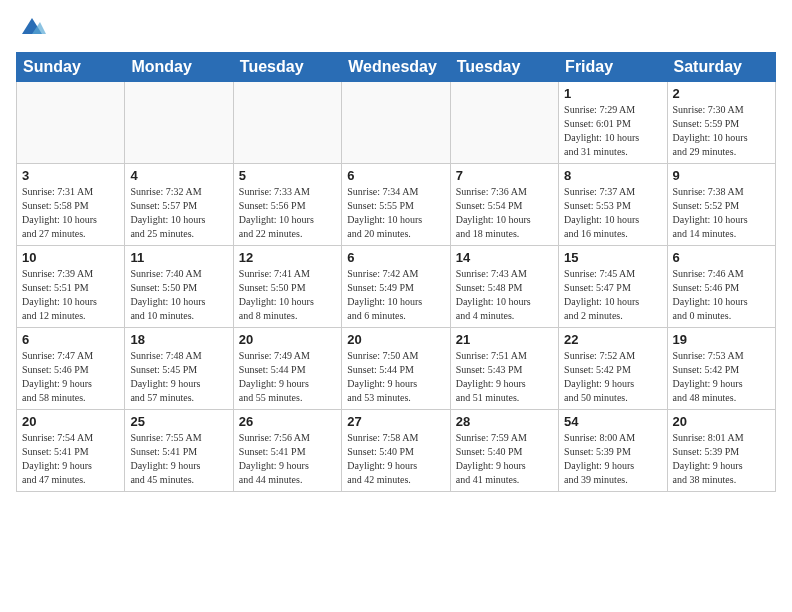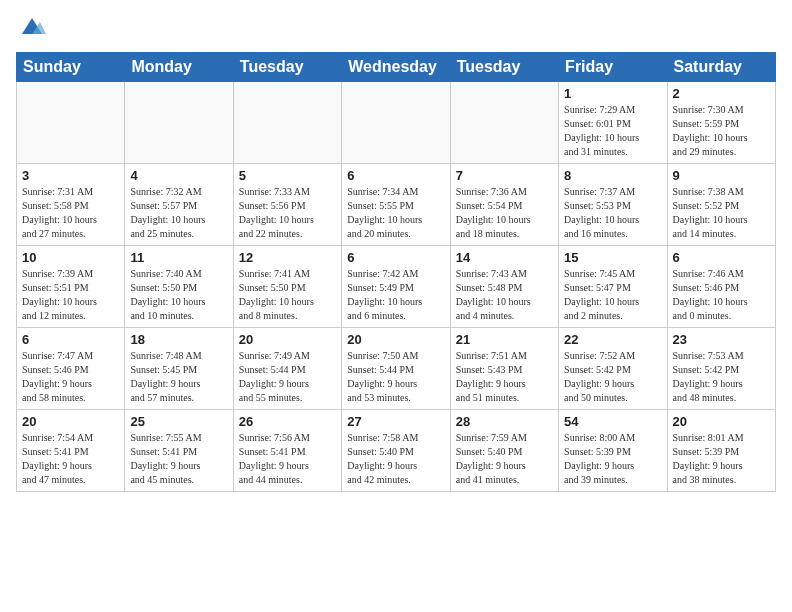--- a/index.html
+++ b/index.html
@@ -223,21 +223,21 @@
         </td>
         <td>
           <span class="day-number">21</span>
           <div class="day-info">Sunrise: 7:51 AM<br>Sunset: 5:43 PM<br>Daylight: 9 hours<br>and 51 minutes.</div>
         </td>
         <td>
           <span class="day-number">22</span>
           <div class="day-info">Sunrise: 7:52 AM<br>Sunset: 5:42 PM<br>Daylight: 9 hours<br>and 50 minutes.</div>
         </td>
         <td>
-          <span class="day-number">23</span>
+          <span class="day-number">19</span>
           <div class="day-info">Sunrise: 7:53 AM<br>Sunset: 5:42 PM<br>Daylight: 9 hours<br>and 48 minutes.</div>
         </td>
       </tr>
       <tr class="week-row">
         <td>
           <span class="day-number">20</span>
           <div class="day-info">Sunrise: 7:54 AM<br>Sunset: 5:41 PM<br>Daylight: 9 hours<br>and 47 minutes.</div>
         </td>
         <td>
           <span class="day-number">25</span>

